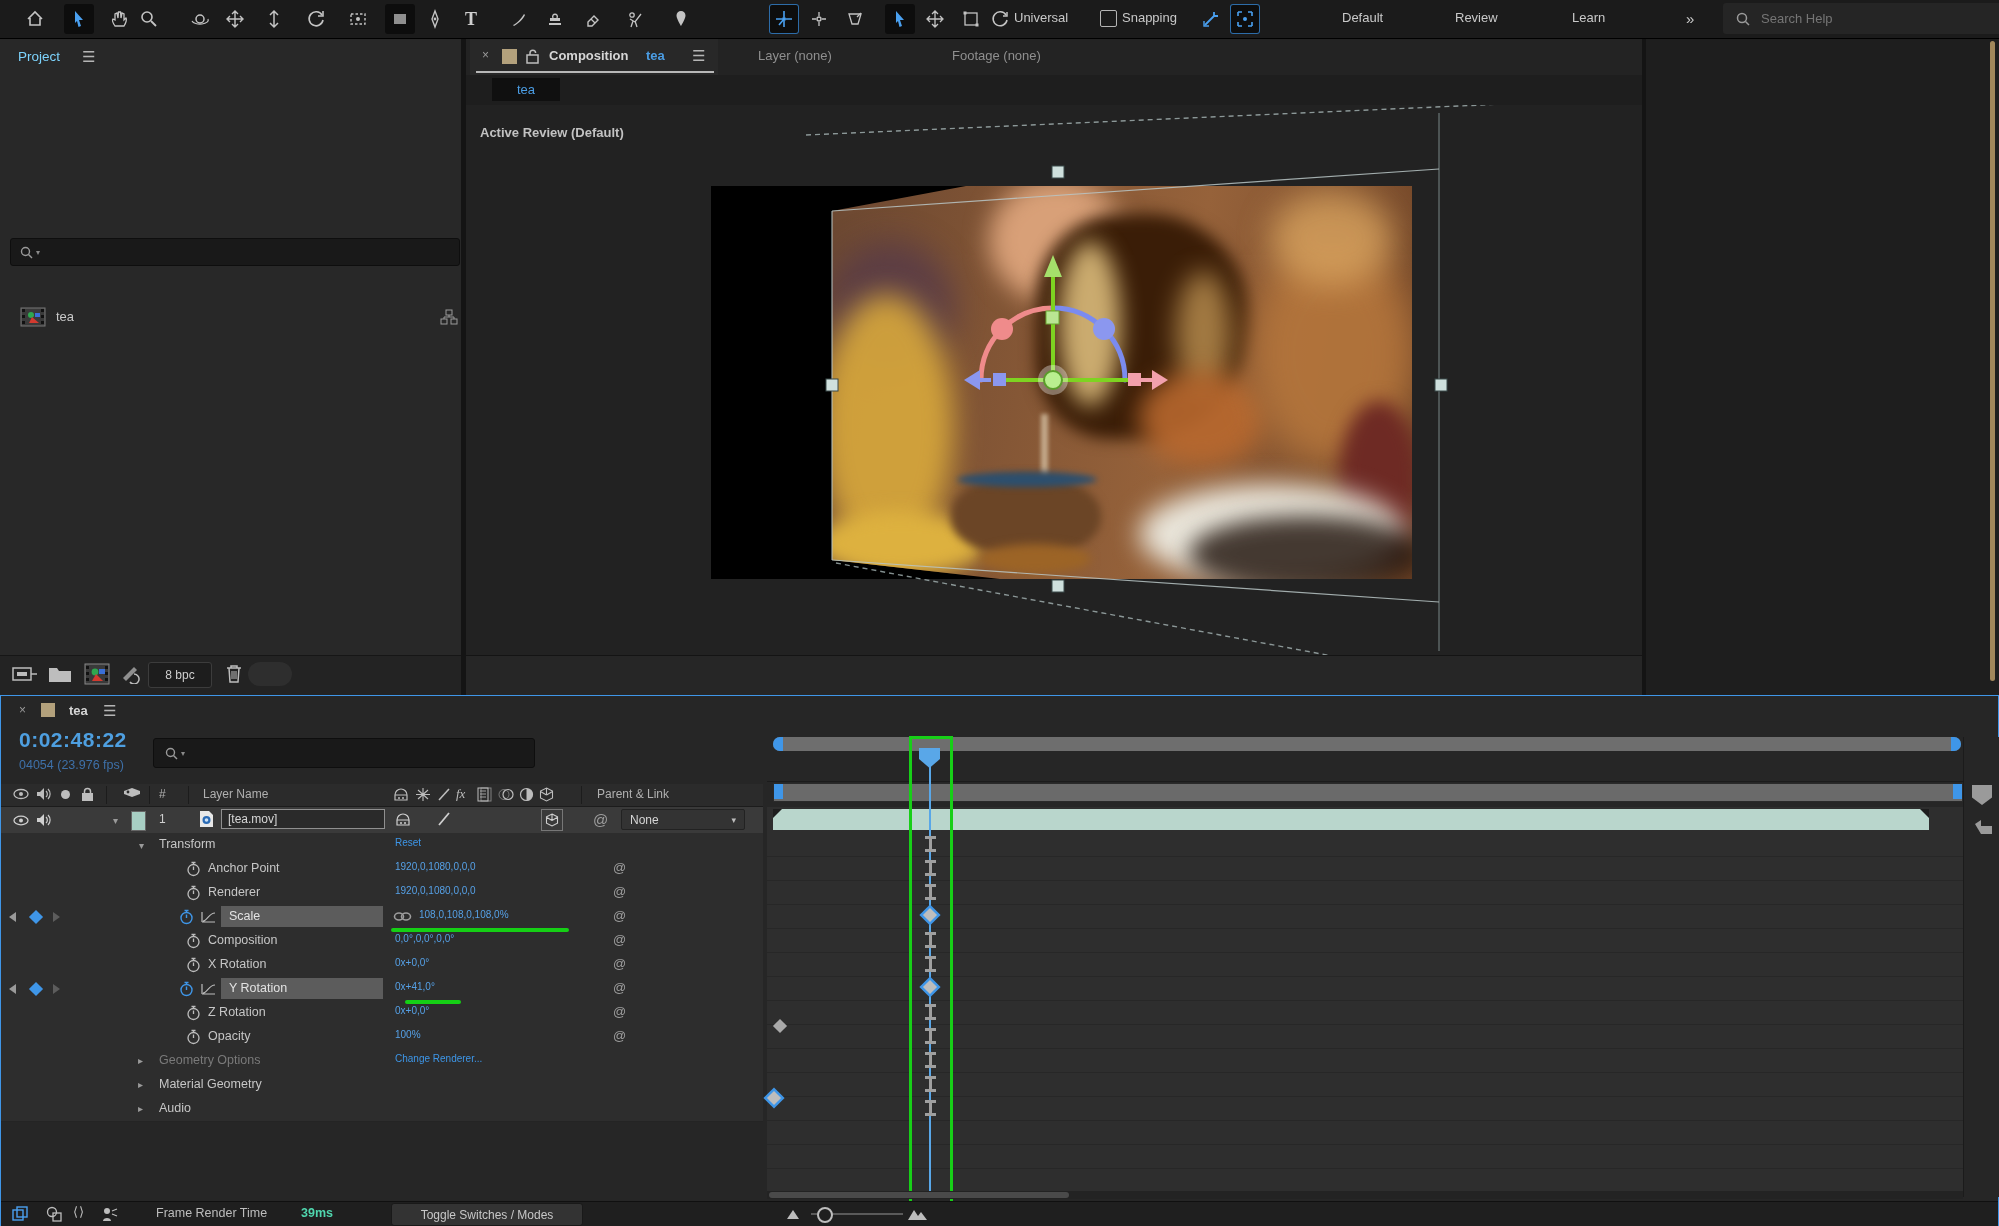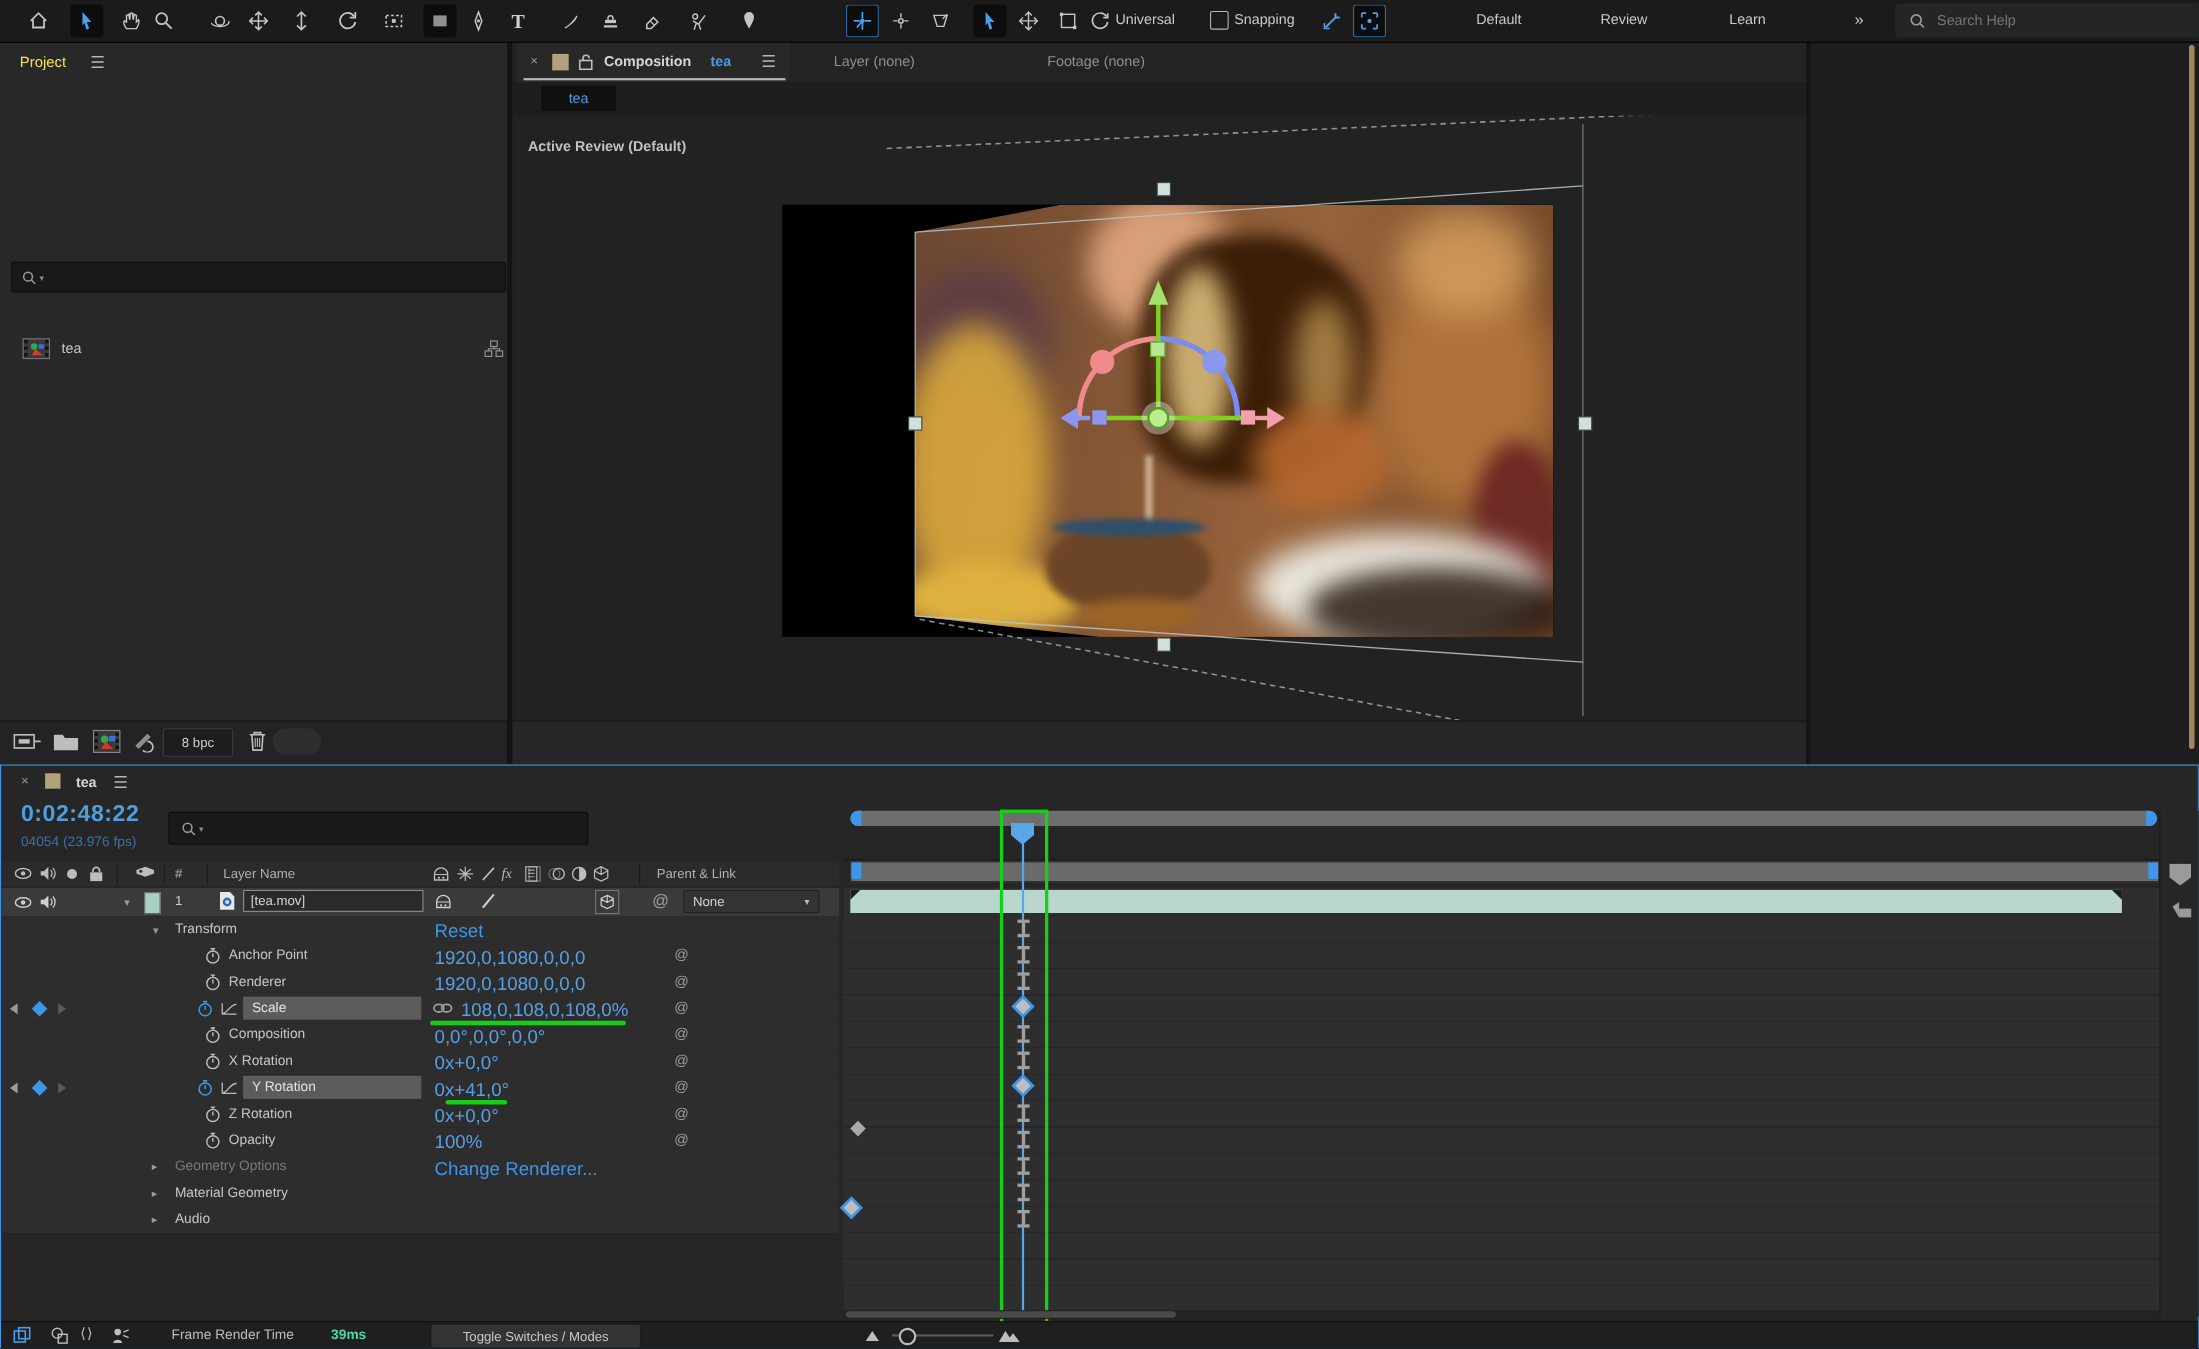--- a/index.html
+++ b/index.html
@@ -8,36 +8,36 @@
   
   .topbar{left:0;top:0;width:1999px;height:38px;background:#1b1b1b;border-bottom:1px solid #000;}
   .tl{position:absolute;top:4px;width:30px;height:30px;display:flex;align-items:center;justify-content:center;border-radius:3px;}
   .tl.act{background:#0d0d0d;}
   .tl.actb{background:#0d0d0d;box-shadow:0 0 0 1px #2d6ca8 inset;}
   .wslabel{position:absolute;top:10px;color:#c9c9c9;font-size:13px;cursor:default;}
   .searchbox{position:absolute;display:flex;align-items:center;gap:8px;background:#252525;border-radius:3px;}
   .searchbox input{background:transparent;border:none;outline:none;color:#9a9a9a;font-size:13px;font-family:"Liberation Sans",sans-serif;width:180px;}
   
   .pane{background:#282828;}
-  .ptitle{color:#fde047;font-size:13.5px;}
+  .ptitle{color:#7dd3fc;font-size:13.5px;}
   .hamb{color:#b5b5b5;font-size:15px;letter-spacing:0;}
   .fieldbox{background:#191919;border:1px solid #0e0e0e;border-radius:3px;}
   
   .cbox{position:absolute;top:662px;height:26px;background:#2e2e2e;border:1px solid #161616;border-radius:3px;display:flex;align-items:center;justify-content:space-between;padding:0 8px;box-sizing:border-box;color:#cfcfcf;}
   .chev{font-size:9px;color:#bdbdbd;}
   .cico{position:absolute;top:663px;width:26px;height:24px;display:flex;align-items:center;justify-content:center;}
   
   .timeline{left:0;top:695px;width:1997px;height:529px;background:#262626;border:1px solid #3f96e8;box-sizing:content-box;}
   .tlb{position:relative;width:100%;height:100%;}
   .bigtc{color:#4e9fe0;font-size:21px;font-weight:bold;letter-spacing:0.5px;}
   .subtc{color:#3e70a8;font-size:12.5px;}
   .colhdr{color:#b0b0b0;font-size:12px;}
   .prow{position:absolute;left:0;width:762px;height:24px;background:#2d2d2d;border-bottom:1px solid #242424;}
   .plabel{position:absolute;top:4px;color:#c6c6c6;font-size:12.5px;}
-  .pvalue{position:absolute;top:4px;color:#55a0e6;font-size:17px;}
+  .pvalue{position:absolute;top:4px;color:#55a0e6;font-size:10px;}
   .whip{position:absolute;top:3px;color:#9d9d9d;font-size:13px;}
   .chevg{color:#9a9a9a;font-size:10px;}
   .kf{position:absolute;width:10px;height:10px;transform:rotate(45deg);background:#a9a9a9;}
   .kfsel{box-shadow:0 0 0 2.5px #3f96e8;background:#bdbdbd;}
   .ib{position:absolute;width:11px;height:16px;border-top:3px solid #9f9f9f;border-bottom:3px solid #9f9f9f;background:linear-gradient(#9f9f9f,#9f9f9f) center/3px 100% no-repeat;box-sizing:border-box;}
   .greenbox{border:3px solid #17cf17;}
   .greenline{background:#15cf15;height:4px;border-radius:2px;}
   .statusbtn{background:#333;border:1px solid #191919;border-radius:3px;color:#c8c8c8;display:flex;align-items:center;justify-content:center;}
   svg{display:block;}
 </style>

